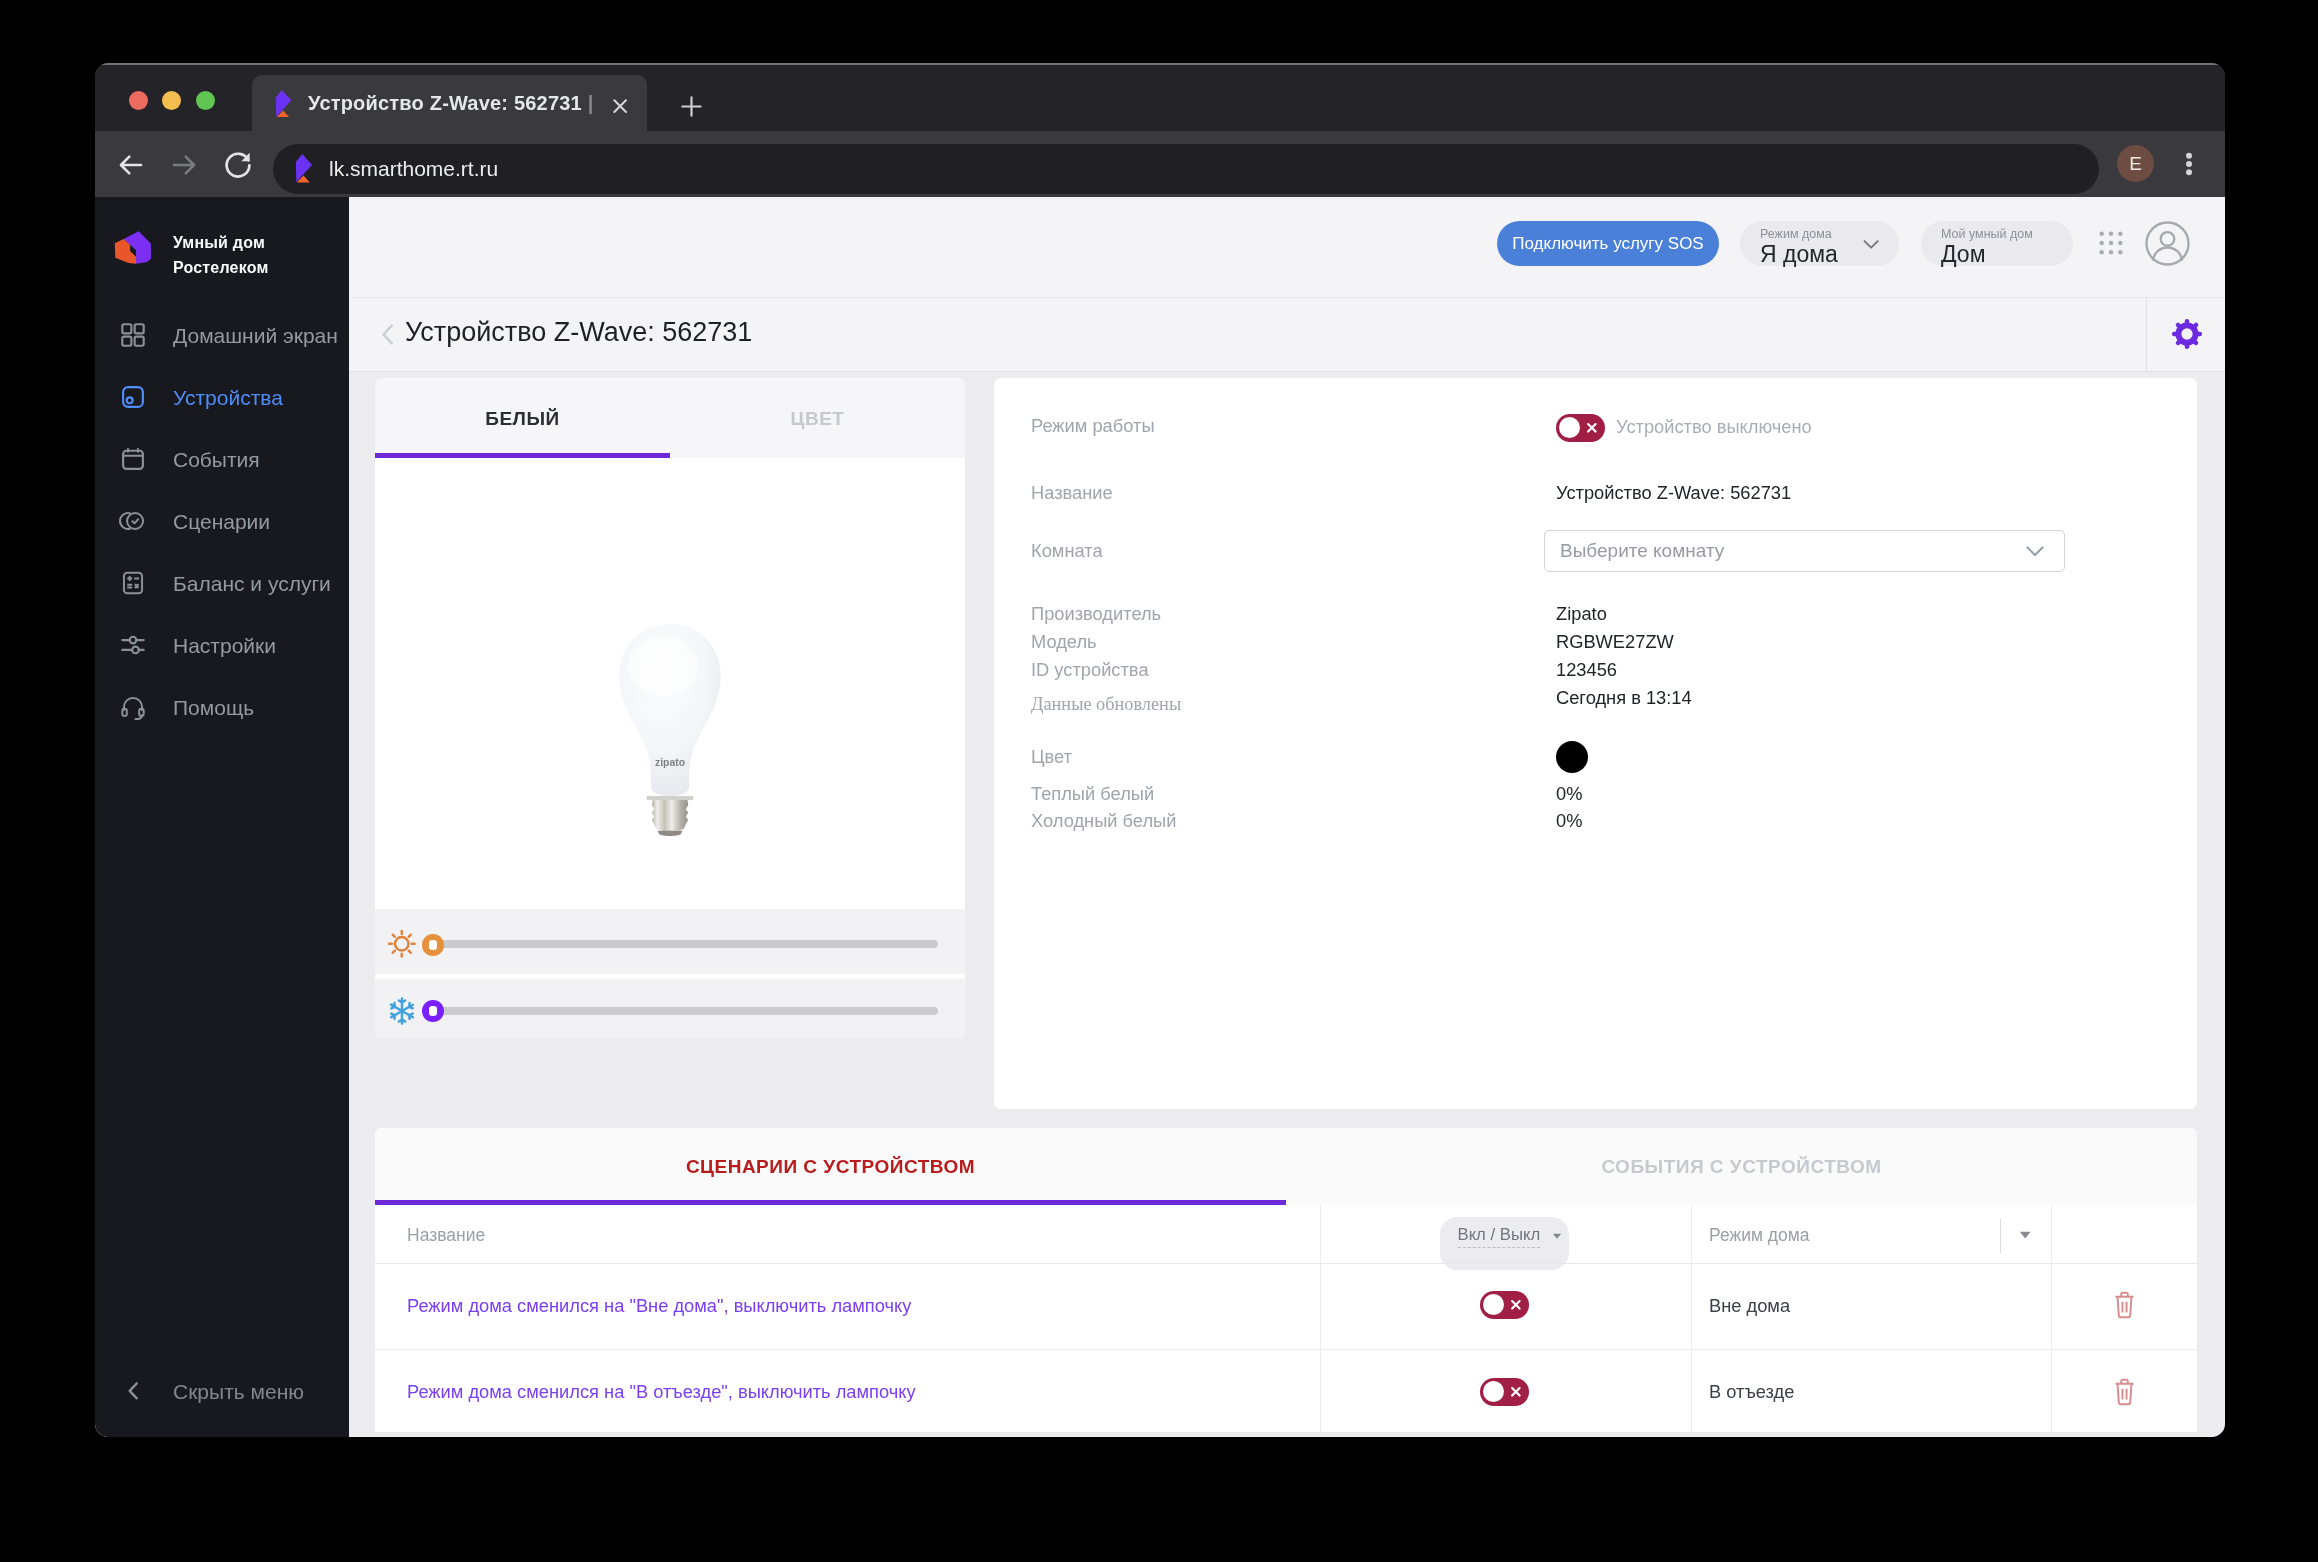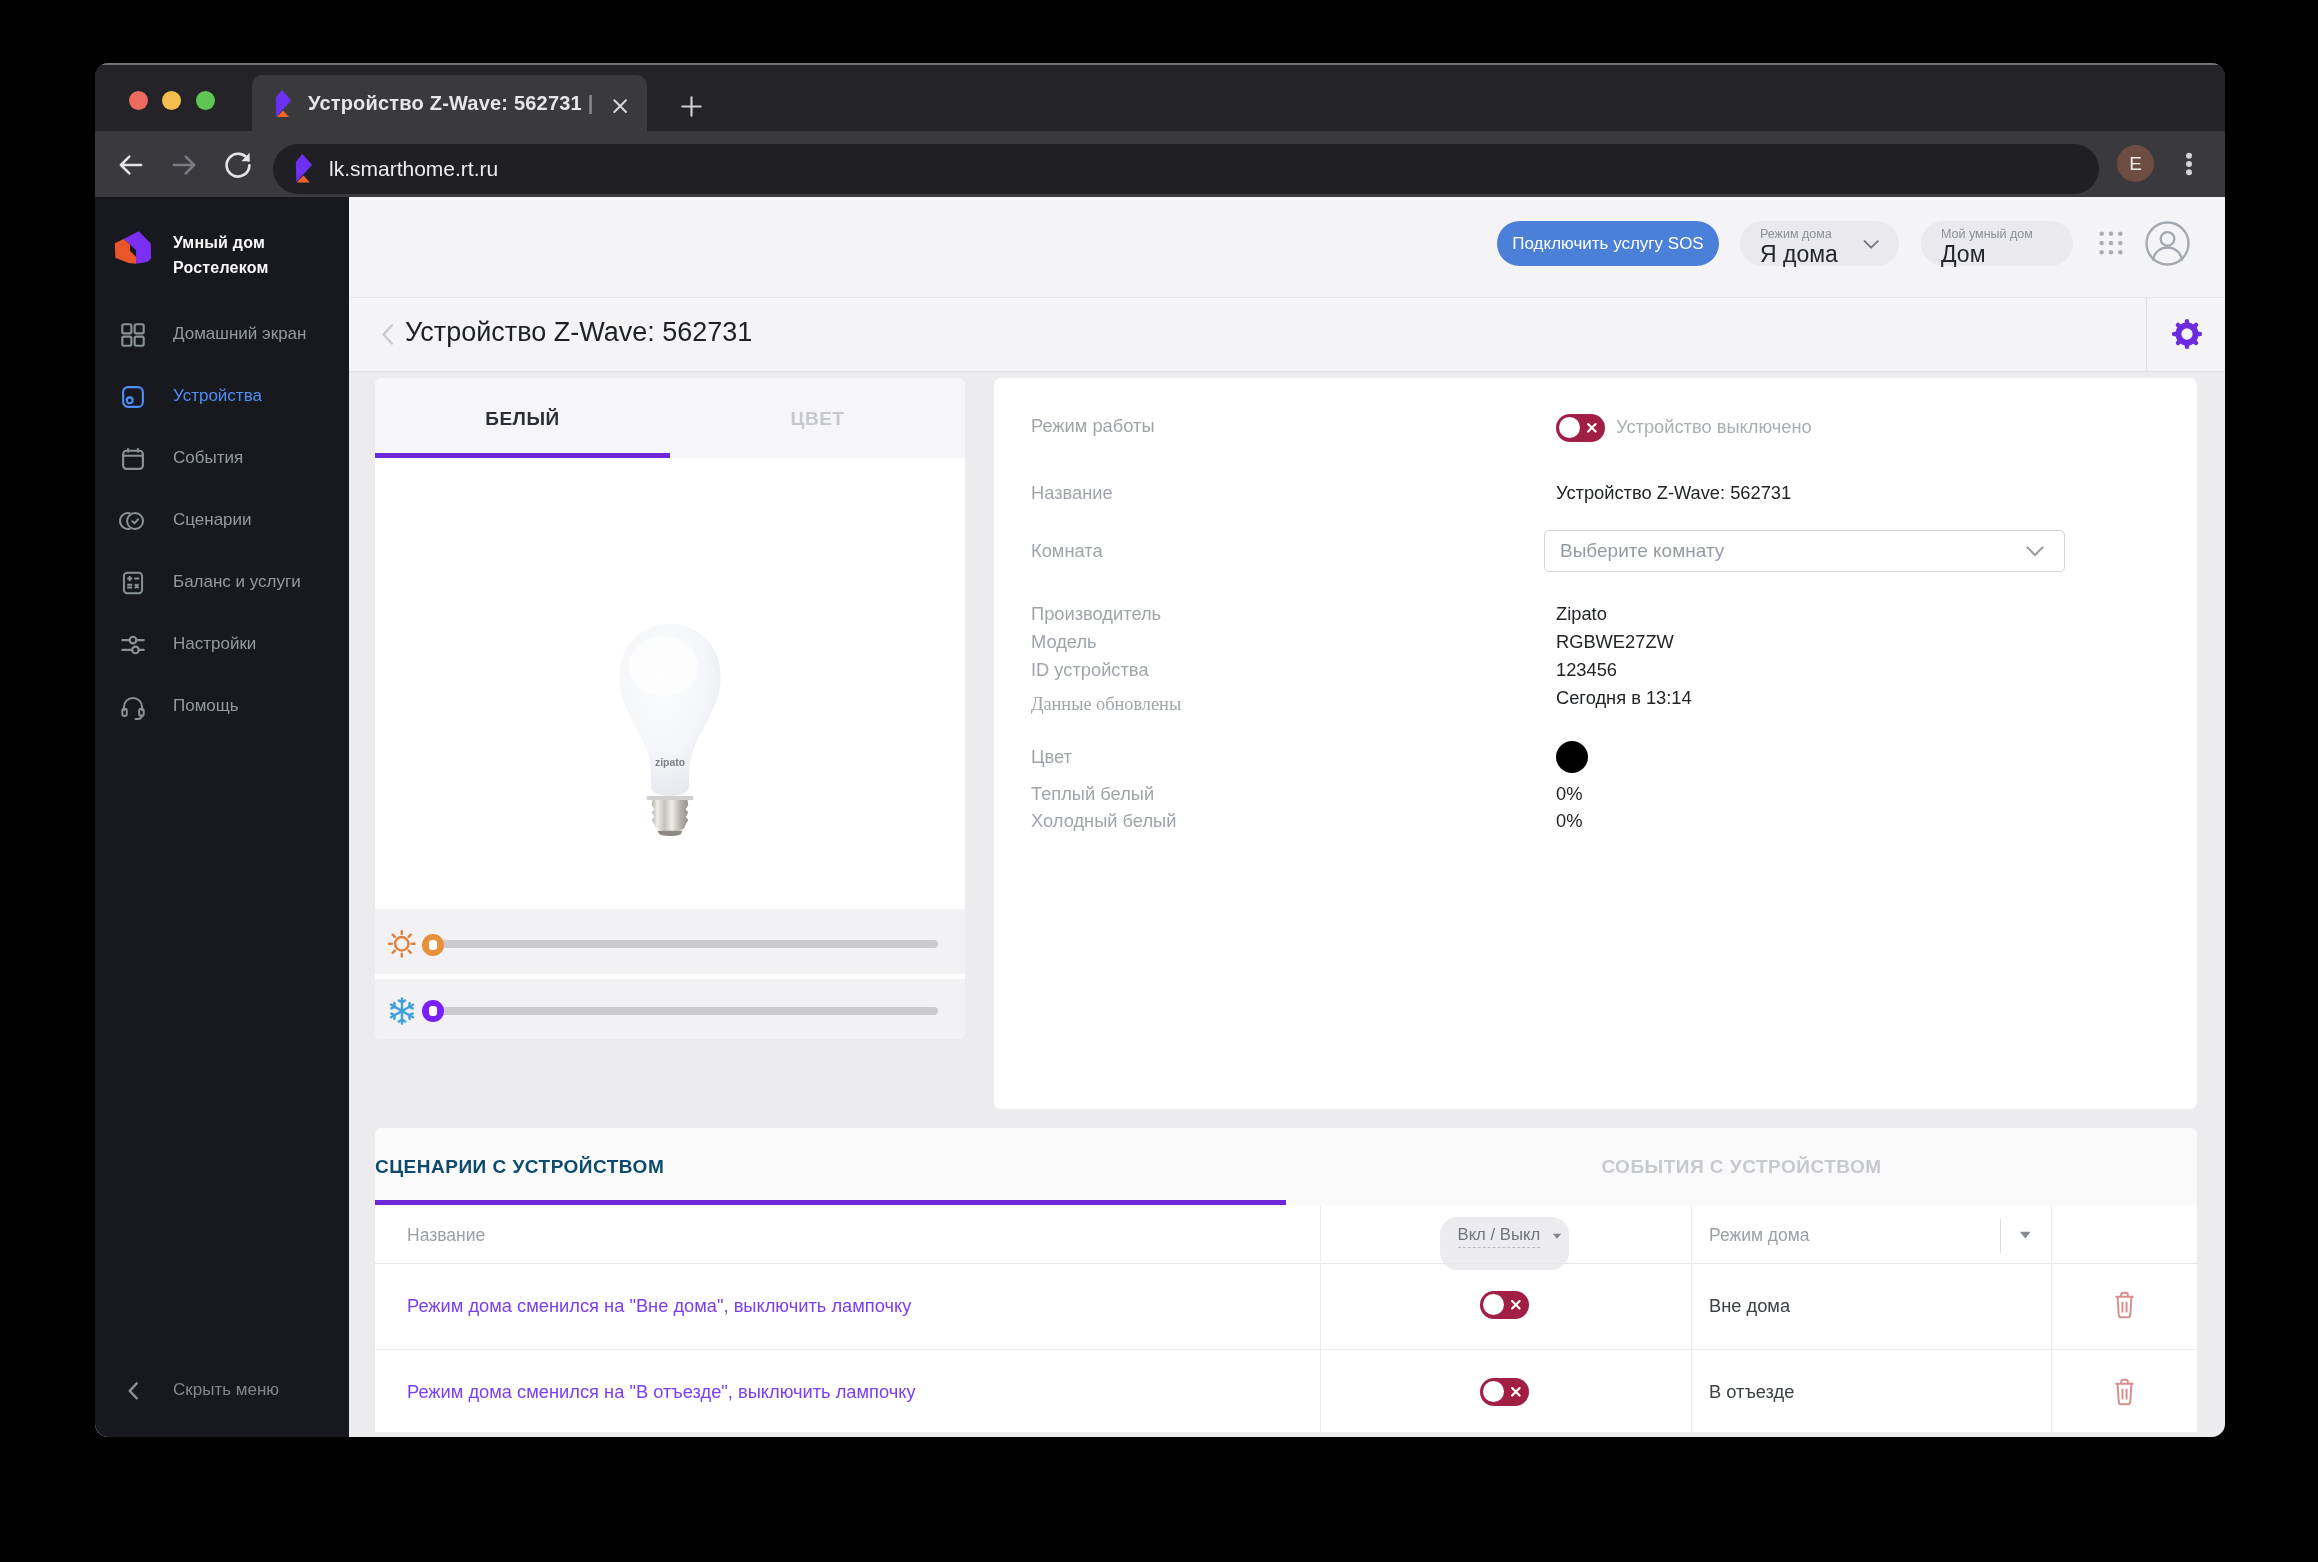--- a/index.html
+++ b/index.html
@@ -12,21 +12,21 @@
 .tabtitle{position:absolute;left:56px;top:17.5px;font-size:20px;color:#e6e7e9;letter-spacing:0.2px;white-space:nowrap;}
 .toolbar{position:absolute;left:0;top:68px;width:2130px;height:66px;background:#3a3a3e;}
 .urlpill{position:absolute;left:178px;top:81px;width:1826px;height:50px;border-radius:25px;background:#202024;}
 .urltext{position:absolute;left:56px;top:13.3px;font-size:21px;color:#eceded;}
 .avatarE{position:absolute;left:2022px;top:82px;width:37px;height:37px;border-radius:50%;background:#6d4c41;color:#efe9e6;font-size:19px;text-align:center;line-height:37px;}
 .app{position:absolute;left:0;top:134px;width:2130px;height:1240px;background:#ececee;}
 .sidebar{position:absolute;left:0;top:0;width:254px;height:1240px;background:#17191e;color:#949aa2;}
 .brand{position:absolute;left:78px;top:33px;font-size:16px;line-height:25px;color:#fbfbfc;font-weight:bold;letter-spacing:0.2px;}
 .nav{position:absolute;left:0;width:254px;height:62px;}
 .nav .ic{position:absolute;left:24px;top:50%;margin-top:-14px;width:28px;height:28px;}
-.nav .tx{position:absolute;left:78px;top:50%;margin-top:-10.8px;font-size:17px;white-space:nowrap;}
+.nav .tx{position:absolute;left:78px;top:50%;margin-top:-10.8px;font-size:21px;white-space:nowrap;}
 .topbar{position:absolute;left:254px;top:0;width:1876px;height:100px;background:#f4f4f6;padding-left:37px;}
 .titlerow{position:absolute;left:254px;top:100px;width:1876px;height:75px;background:#f4f4f6;border-top:0.8px solid #e8e8eb;border-bottom:0.8px solid #e2e2e5;}
 .sos{position:absolute;left:1148px;top:24px;width:222px;height:45px;border-radius:22.5px;background:#4a80d8;color:#fff;font-size:17px;text-align:center;line-height:45px;}
 .pillsel{position:absolute;top:24px;height:45px;border-radius:22.5px;background:#e9e9ee;}
 .pl-lab{position:absolute;left:20px;top:5.8px;font-size:12.5px;color:#8c9199;white-space:nowrap;}
 .pl-val{position:absolute;left:20px;top:20px;font-size:23px;color:#23262b;white-space:nowrap;}
 .card{position:absolute;background:#fff;border-radius:6.7px;}
 .gray-lab{color:#a0a5ac;font-size:18.3px;position:absolute;white-space:nowrap;}
 .val{color:#212429;font-size:18.3px;position:absolute;white-space:nowrap;}
 .toggle{position:absolute;width:49px;height:27.5px;border-radius:14px;background:#a11f44;}
@@ -306,21 +306,21 @@
       <div class="gray-lab" style="left:37px;top:368px;">Цвет</div>
       <div style="position:absolute;left:562px;top:363px;width:32px;height:32px;border-radius:50%;background:#000;"></div>
       <div class="gray-lab" style="left:37px;top:405px;">Теплый белый</div>
       <div class="val" style="left:562px;top:405px;">0%</div>
       <div class="gray-lab" style="left:37px;top:432px;">Холодный белый</div>
       <div class="val" style="left:562px;top:432px;">0%</div>
     </div>
 
     <div class="card" style="left:280px;top:931px;width:1822px;height:304px;border-radius:6.7px 6.7px 0 0;">
       <div style="position:absolute;left:0;top:0;width:1822px;height:77px;background:#fafafb;border-radius:6.7px 6.7px 0 0;"></div>
-      <div class="caps" style="left:0;top:27.5px;width:911px;text-align:left;color:#0c4a6e;">СЦЕНАРИИ С УСТРОЙСТВОМ</div>
+      <div class="caps" style="left:0;top:27.5px;width:911px;text-align:center;color:#b91c1c;">СЦЕНАРИИ С УСТРОЙСТВОМ</div>
       <div class="caps" style="left:911px;top:27.5px;width:911px;text-align:center;color:#c6c9ce;">СОБЫТИЯ С УСТРОЙСТВОМ</div>
       <div style="position:absolute;left:0;top:72px;width:911px;height:5px;background:#6d28d9;"></div>
       <div class="gray-lab" style="left:32px;top:97px;font-size:17.5px;color:#9ba0a8;">Название</div>
       <div style="position:absolute;left:1065px;top:89px;width:129px;height:53px;border-radius:17.5px;background:#ececf0;">
         <div style="position:absolute;left:17.5px;top:8.3px;font-size:16.7px;color:#6f757d;border-bottom:1.7px dashed #b9bcc2;padding-bottom:1.7px;">Вкл / Выкл</div>
         <svg style="position:absolute;left:112px;top:16px;" width="10" height="6.7" viewBox="0 0 12 8">
               <path d="M1,1 L6,7 L11,1" fill="#82878e"></path>
             </svg>
       </div>
       <div class="gray-lab" style="left:1334px;top:97px;font-size:17.5px;color:#9ba0a8;">Режим дома</div>

